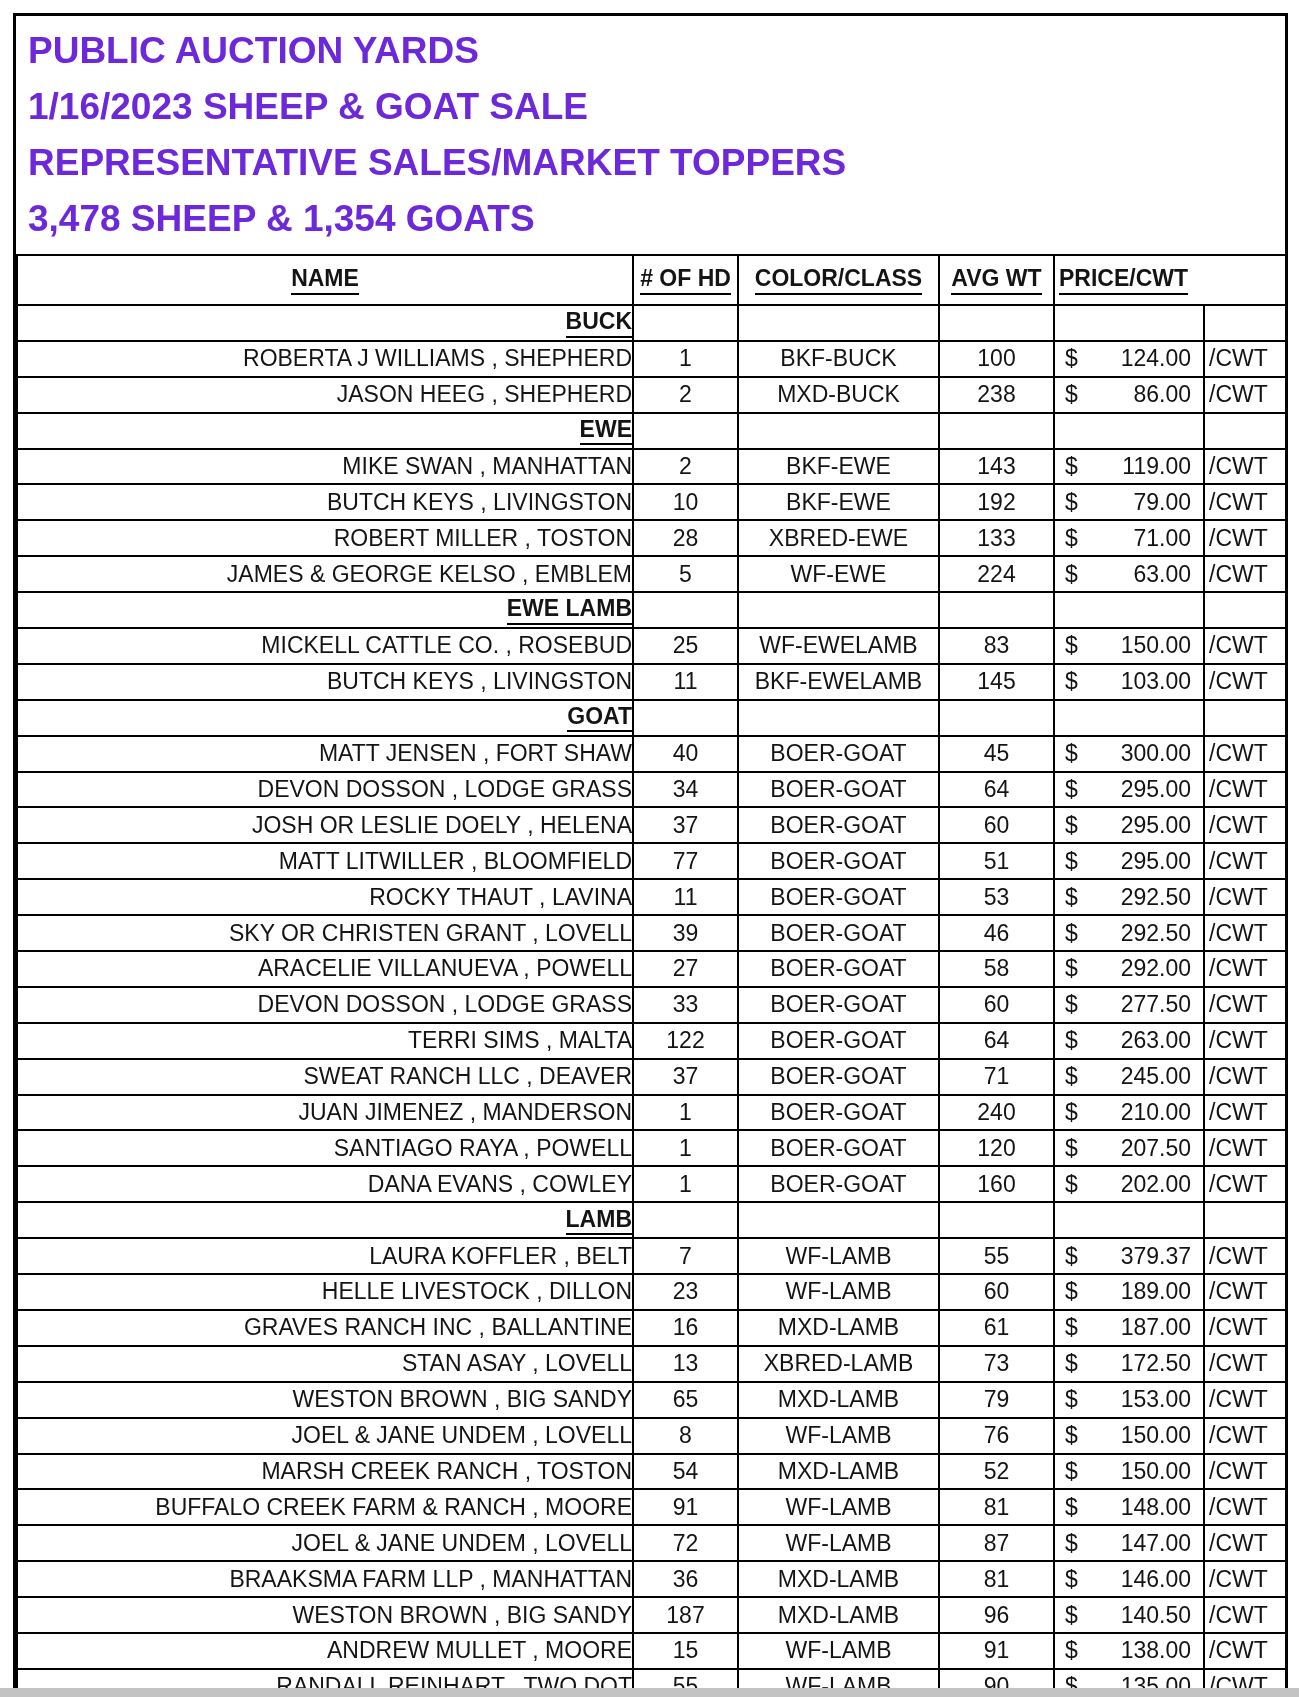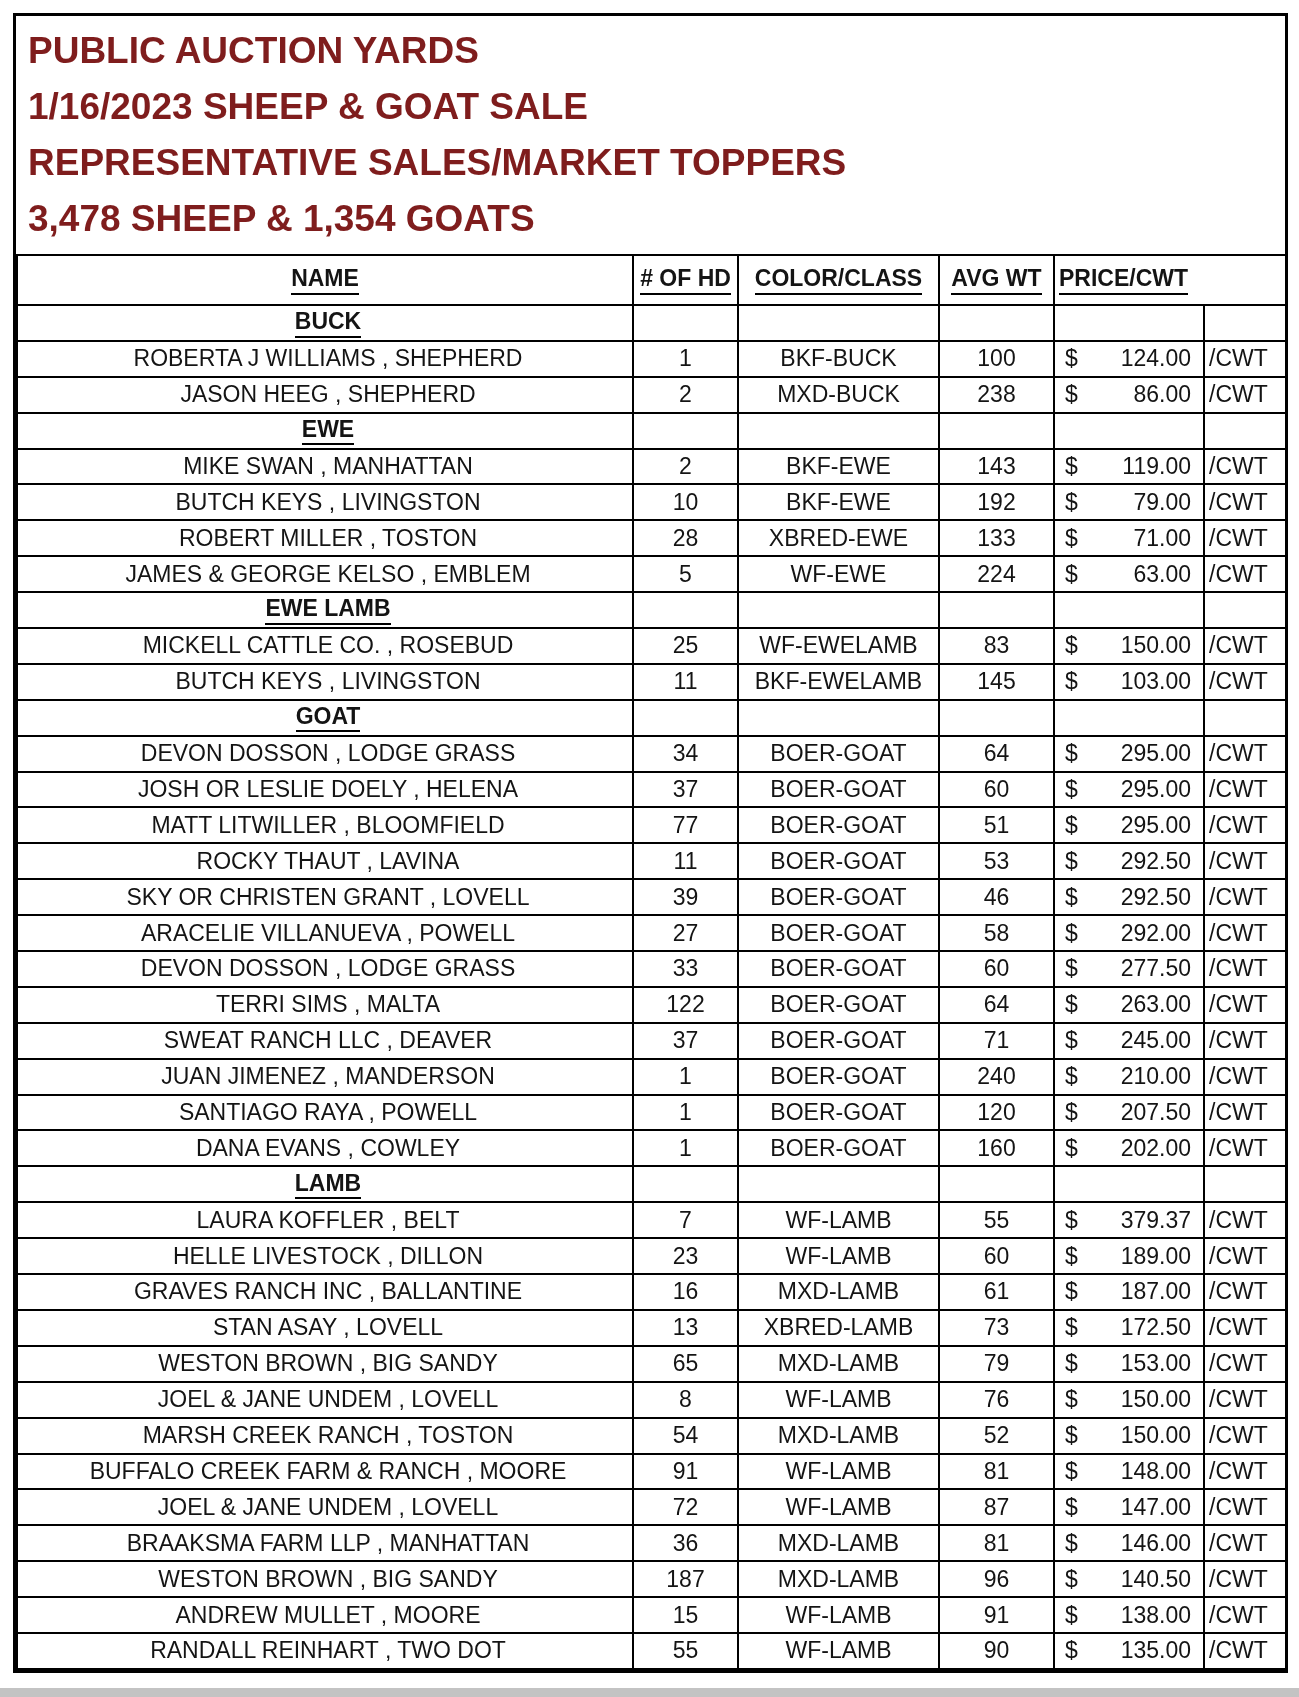--- a/index.html
+++ b/index.html
@@ -20,40 +20,40 @@
   }
   .title-block {
     padding: 7px 0 4px 12px;
     height: 238px;
     overflow: hidden;
   }
   .title-line {
     font-size: 37px;
     font-weight: bold;
     line-height: 56px;
-    color: #7f1d1d;
+    color: #6d28d9;
     white-space: nowrap;
   }
   table {
     border-collapse: collapse;
     table-layout: fixed;
     width: 1269px;
   }
   th, td {
     border: 2px solid #000;
     vertical-align: middle;
     font-size: 23px;
     overflow: hidden;
     white-space: nowrap;
   }
   thead tr { height: 50px; }
   th { font-weight: bold; text-align: center; }
   th.th-price { text-align: left; padding-left: 4px; }
   tbody tr { height: 35.9px; }
-  td.name { text-align: center; padding-left: 6px; }
+  td.name { text-align: right; padding-left: 6px; }
   td.center { text-align: center; }
   td.price-cell { padding: 0; }
   .price-wrap {
     display: flex;
     justify-content: space-between;
     align-items: center;
     padding: 0 12px 0 10px;
   }
   td.unit-cell { text-align: left; padding-left: 4px; }
   .u {
@@ -231,20 +231,33 @@
         </tr>
         <tr class="section-row">
           <td class="name"><span class="u section-label">GOAT</span></td>
           <td class="center"></td>
           <td class="center"></td>
           <td class="center"></td>
           <td class="center"></td>
           <td class="center"></td>
         </tr>
         <tr>
+          <td class="name">MATT JENSEN , FORT SHAW</td>
+          <td class="center">40</td>
+          <td class="center">BOER-GOAT</td>
+          <td class="center">45</td>
+          <td class="price-cell">
+            <div class="price-wrap">
+              <span class="dollar">$</span>
+              <span class="amount">300.00</span>
+            </div>
+          </td>
+          <td class="unit-cell">/CWT</td>
+        </tr>
+        <tr>
           <td class="name">DEVON DOSSON , LODGE GRASS</td>
           <td class="center">34</td>
           <td class="center">BOER-GOAT</td>
           <td class="center">64</td>
           <td class="price-cell">
             <div class="price-wrap">
               <span class="dollar">$</span>
               <span class="amount">295.00</span>
             </div>
           </td>

